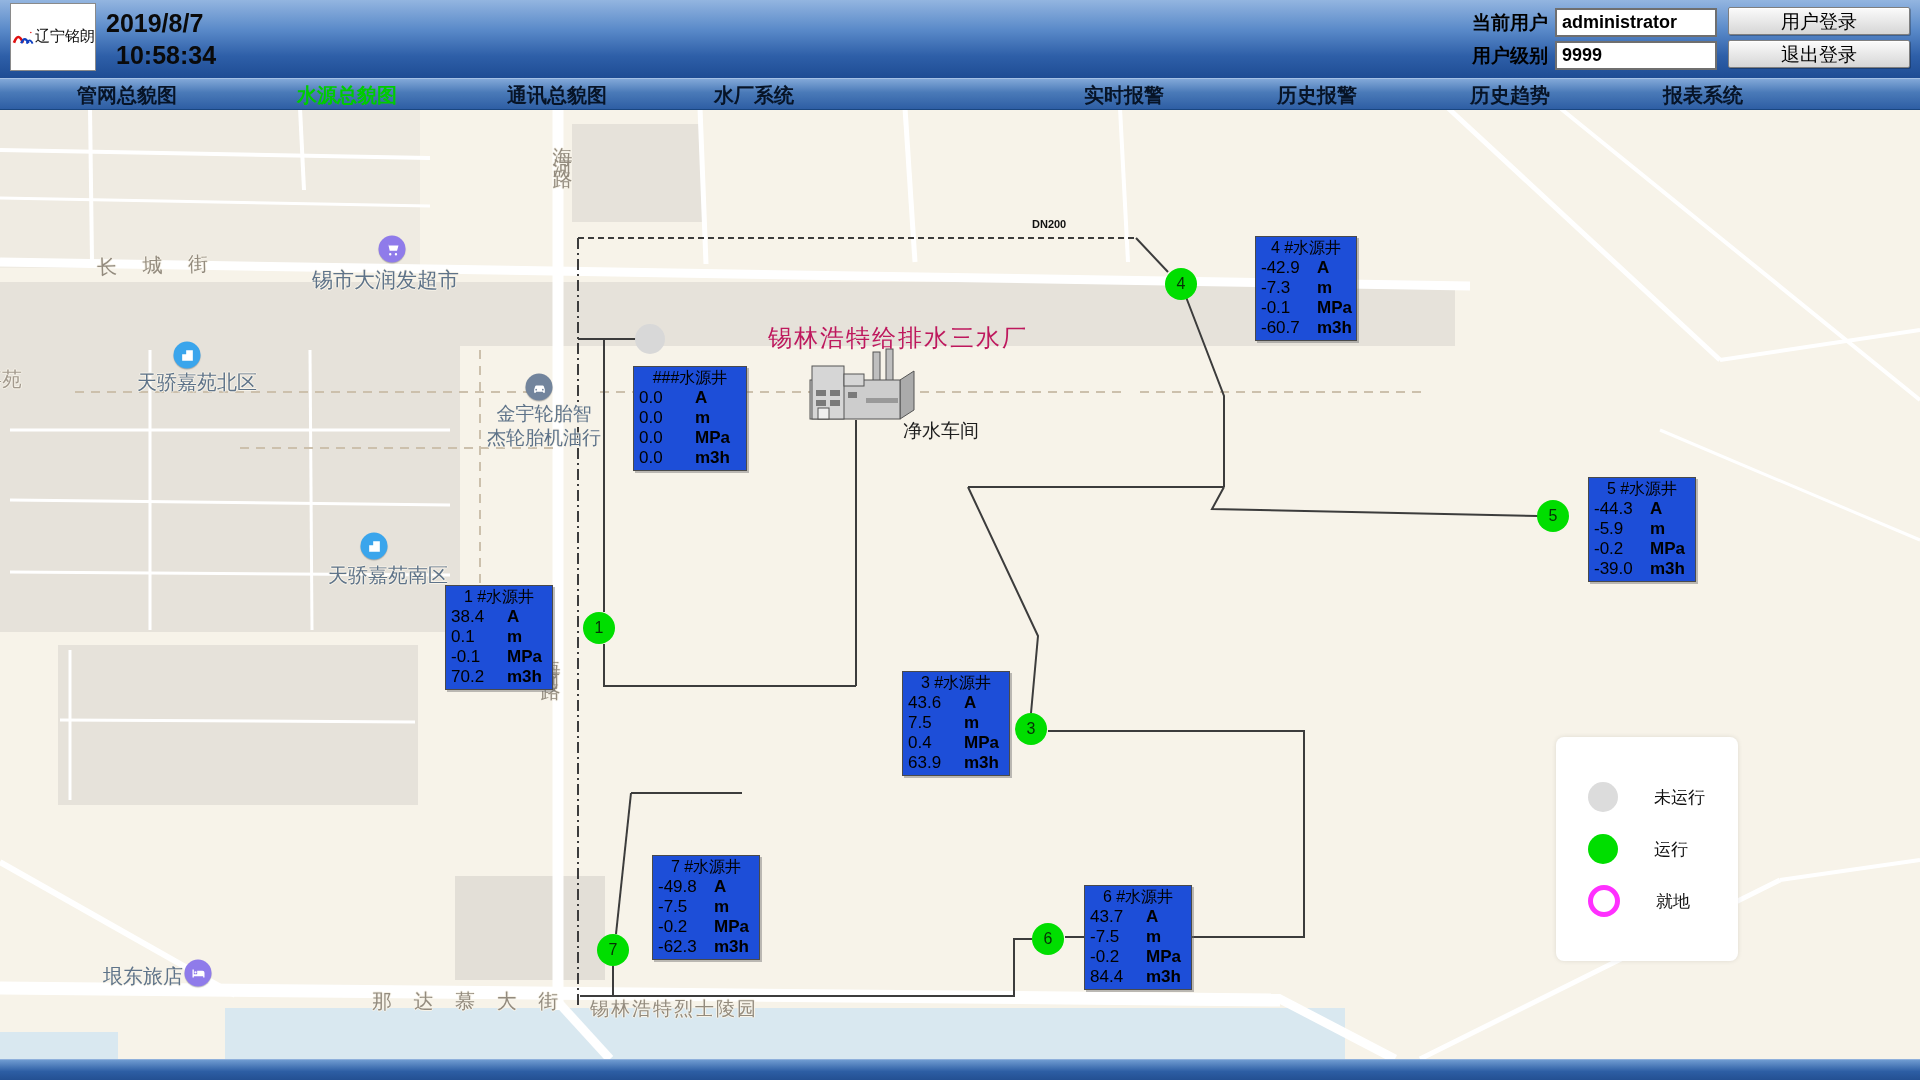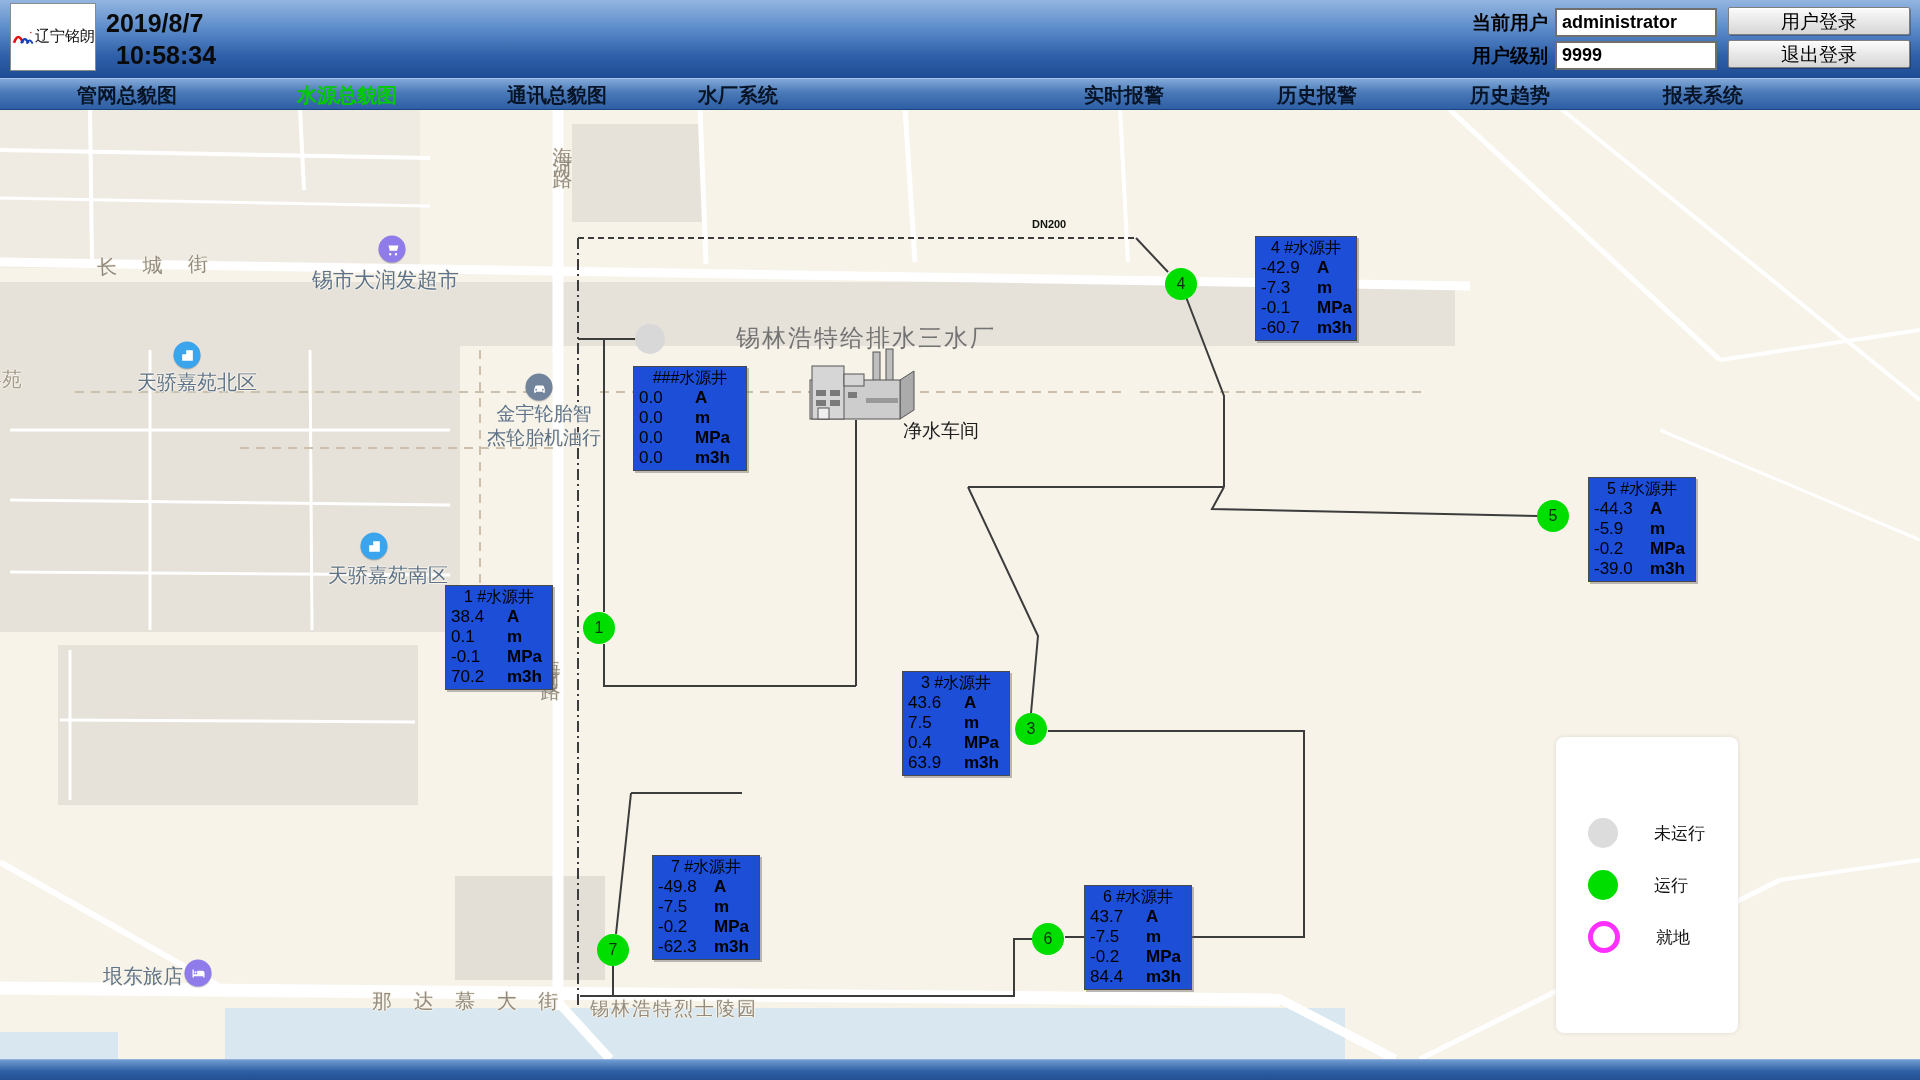--- a/index.html
+++ b/index.html
@@ -25,21 +25,21 @@
         background:linear-gradient(#FBFBFB,#D6D6D6);box-shadow:inset 0 1px 0 #fff,1px 1px 0 rgba(0,0,0,.25);
         font-size:19px;font-family:inherit;color:#000;cursor:pointer;}
 
   
   .nav{position:absolute;left:0;top:78px;width:1920px;height:30px;z-index:20;
        background:linear-gradient(#82A8D8 0%,#4A7AB8 45%,#2E5EA4 100%);
        border-top:1px solid #A5C1E6;border-bottom:1px solid #1A4680;}
   .nav-item{position:absolute;top:3px;transform:translateX(-50%);font-size:20px;font-weight:bold;
        color:#071427;cursor:pointer;white-space:nowrap;}
   .nav-item.active{color:#00CC00;}
-  .n0{left:127px}.n1{left:347px}.n2{left:557px}.n3{left:738px}
+  .n0{left:127px}.n1{left:347px}.n2{left:557px}.n3{left:754px}
   .n4{left:1124px}.n5{left:1317px}.n6{left:1510px}.n7{left:1703px}
 
   
   .bottombar{position:absolute;left:0;top:1059px;width:1920px;height:21px;z-index:20;
        background:linear-gradient(#6F9BD0,#2D5EA4 55%,#224E90);border-top:1px solid #8FB0DC;}
 
   
   .mapsvg{position:absolute;left:0;top:0;z-index:1;}
 
   
@@ -52,21 +52,21 @@
   .lb-haihe-top{left:550px;top:131px;font-size:20px;}
   .lb-haihe-mid{left:538px;top:643px;font-size:20px;}
   .lb-nadamu{left:372px;top:988px;font-size:20px;letter-spacing:8px;}
   .lb-cemetery{left:590px;top:996px;font-size:19px;letter-spacing:2px;color:#938B7E;}
   .lb-area{left:-58px;top:366px;font-size:20px;color:#A39A8E;}
   .lb-supermarket{left:312px;top:266px;font-size:21px;}
   .lb-north{left:137px;top:369px;font-size:20px;}
   .lb-tire{left:487px;top:402px;font-size:19px;text-align:center;line-height:24px;}
   .lb-south{left:328px;top:562px;font-size:20px;}
   .lb-hotel{left:103px;top:963px;font-size:20px;}
-  .lb-plant{left:736px;top:322px;font-size:24px;color:#737373;letter-spacing:2px;text-shadow:none;}
+  .lb-plant{left:768px;top:322px;font-size:24px;color:#be185d;letter-spacing:2px;text-shadow:none;}
   .lb-workshop{left:903px;top:418px;font-size:19px;color:#1d1d1d;text-shadow:none;}
   .lb-dn{left:1032px;top:218px;font-size:11px;font-weight:bold;color:#111;text-shadow:none;}
 
   
   .poi{position:absolute;width:27px;height:27px;border-radius:50%;z-index:3;
        display:flex;align-items:center;justify-content:center;transform:translate(-50%,-50%);
        box-shadow:0 1px 1px rgba(0,0,0,.25);}
   .poi svg{width:16px;height:16px;fill:#fff;}
   .p-cart{left:392px;top:249px;background:#8F7BEA;}
   .p-north{left:187px;top:355px;background:#3AA5EC;}
@@ -91,21 +91,21 @@
 
   
   .mk{position:absolute;width:32px;height:32px;border-radius:50%;background:#00DE00;z-index:6;
       display:flex;align-items:center;justify-content:center;font-size:16px;color:#063006;
       transform:translate(-50%,-50%);cursor:pointer;}
   .mk-1{left:599px;top:628px}.mk-3{left:1031px;top:729px}.mk-4{left:1181px;top:284px}
   .mk-5{left:1553px;top:516px}.mk-6{left:1048px;top:939px}.mk-7{left:613px;top:950px}
   .mk-gray{left:650px;top:339px;width:30px;height:30px;background:#D8D8D8;}
 
   
-  .legend{position:absolute;left:1556px;top:737px;width:182px;height:296px;background:#fff;
+  .legend{position:absolute;left:1556px;top:737px;width:182px;height:224px;background:#fff;
           border-radius:8px;z-index:4;box-shadow:0 0 5px rgba(0,0,0,.10);
           display:flex;flex-direction:column;justify-content:center;}
   .lg-item{display:flex;align-items:center;height:52px;}
   .lg-c{width:30px;height:30px;border-radius:50%;margin-left:32px;flex:0 0 auto;}
   .lg-0{background:#DCDCDC;}
   .lg-1{background:#00DE00;}
   .lg-2{background:#E60000;}
   .lg-3{background:#fff;border:5px solid #FF30FF;width:22px;height:22px;}
   .lg-t{margin-left:36px;font-size:17px;color:#111;}
 </style>

